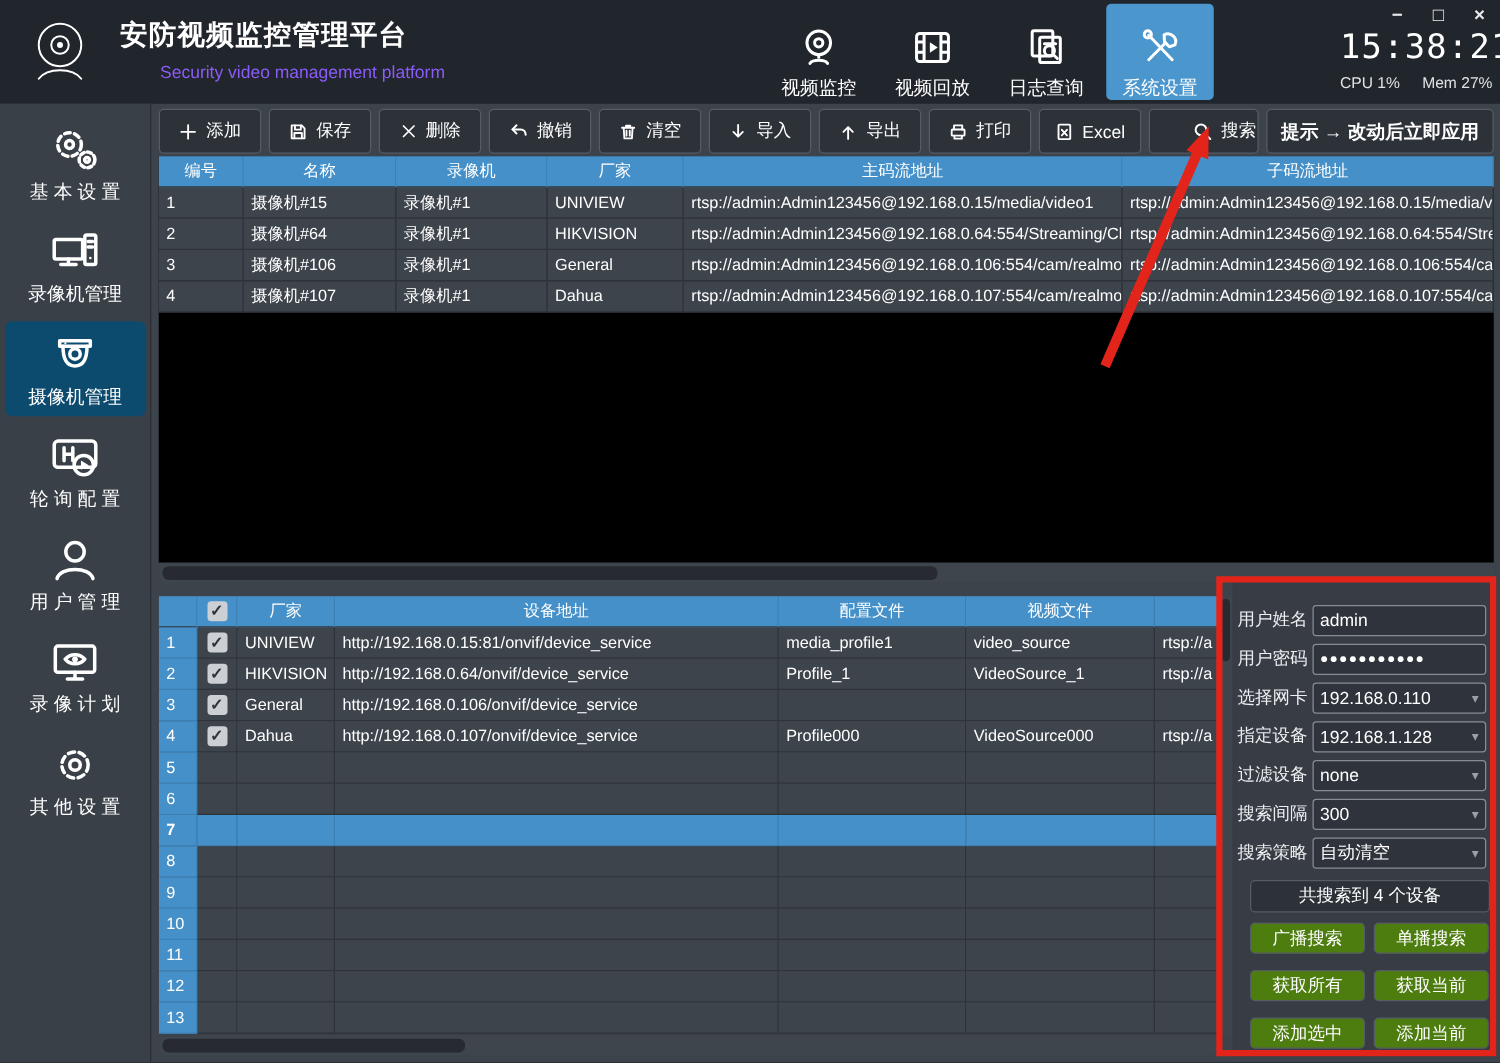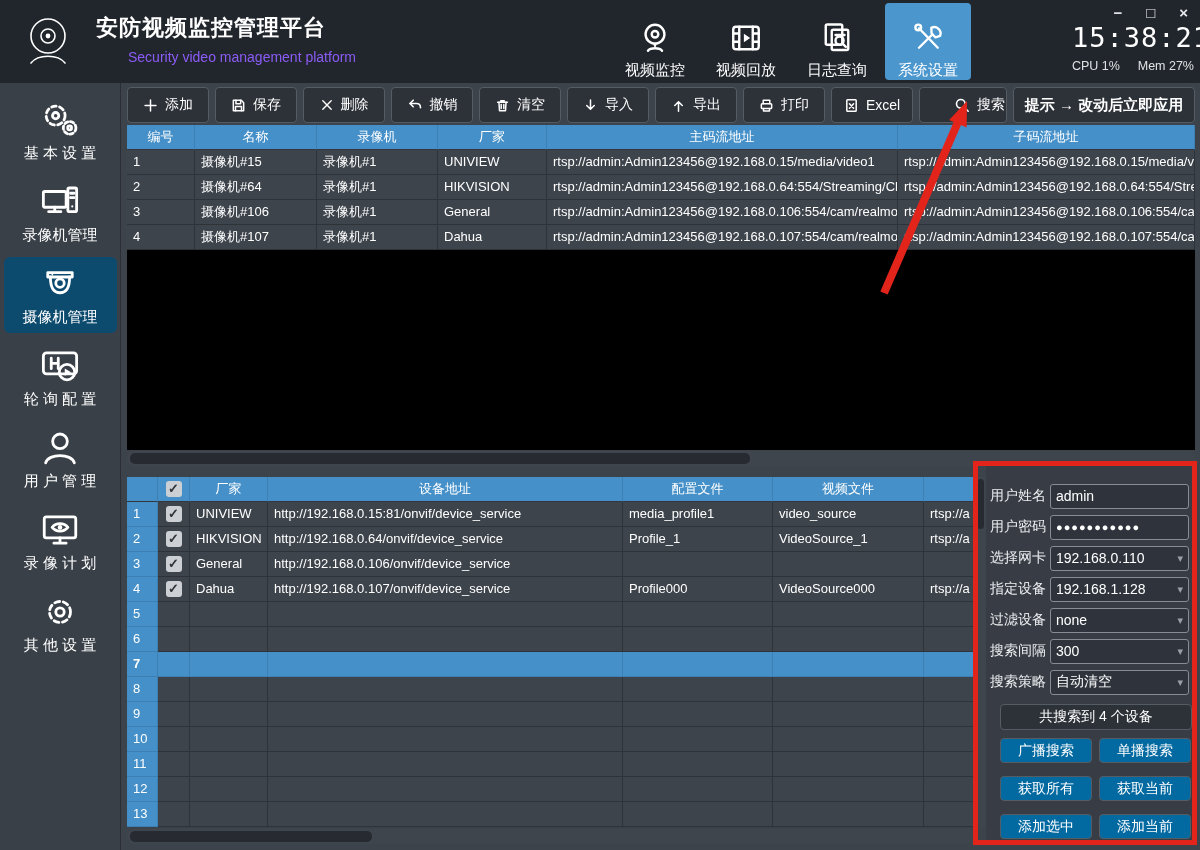--- a/index.html
+++ b/index.html
@@ -73,21 +73,21 @@
   .field { position:absolute; left:4px; width:205px; height:26px; display:flex; align-items:center; }
   .flabel { width:60px; font-size:14px; color:#eceef0; white-space:nowrap; }
   .fbox { width:139px; height:25px; background:#2f343c; border:1px solid #878d95; border-radius:3px;
           display:flex; align-items:center; padding:0 5px; font-size:14px; color:#fff; }
   .fbox input { width:100%; background:transparent; border:none; outline:none; color:#fff; font-size:14px; font-family:"Liberation Sans",sans-serif; }
   .fbox.pw input { font-size:11px; letter-spacing:1px; }
   .select { justify-content:space-between; cursor:pointer; }
   .dd { color:#9aa0a8; font-size:11px; }
   .pstatus { position:absolute; left:14px; top:241px; width:192px; height:26px; background:#2d3138; border:1px solid #565c64; border-radius:4px;
              display:flex; align-items:center; justify-content:center; font-size:14px; }
-  .pbtn { position:absolute; width:92px; height:25px; background:#0369a1; border:1px solid #565c64; border-radius:4px;
+  .pbtn { position:absolute; width:92px; height:25px; background:#4d7c0f; border:1px solid #565c64; border-radius:4px;
           display:flex; align-items:center; justify-content:center; font-size:14px; cursor:pointer; }
 
   
   .red-rect { position:absolute; left:973px; top:461px; width:224px; height:384px; border:5px solid #e2241b; z-index:50; pointer-events:none; }
   .arrow-svg { position:absolute; left:0; top:0; z-index:60; pointer-events:none; }
 </style>
 </head>
 <body>
 
 <div class="app">

